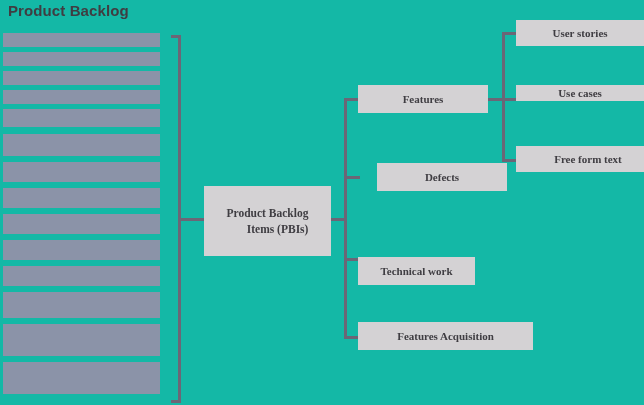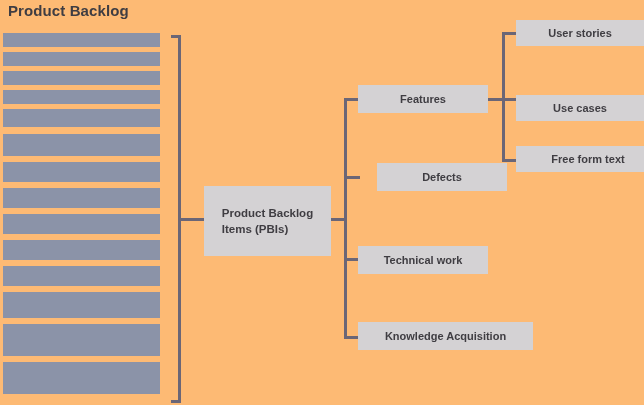--- a/index.html
+++ b/index.html
@@ -7,21 +7,21 @@
     padding: 0;
     background: #ffffff;
   }
   body {
     font-family: "Liberation Sans", sans-serif;
   }
   #canvas {
     position: relative;
     width: 644px;
     height: 405px;
-    background: #fdba74;
+    background: #14b8a6;
     overflow: hidden;
   }
 
   
   .page-title {
     position: absolute;
     left: 8px;
     top: 0px;
     font-size: 15px;
     font-weight: bold;
@@ -64,26 +64,27 @@
   }
 
   
   .node {
     position: absolute;
     background: #d4d2d4;
     color: #3f3d42;
     display: flex;
     align-items: center;
     justify-content: center;
-    text-align: left;
+    text-align: right;
     font-size: 11px;
     font-weight: bold;
     line-height: 15px;
     box-sizing: border-box;
     padding: 2px 4px;
+    font-family: Liberation Serif, serif;
   }
   .node.root {
     font-size: 11.5px;
     line-height: 16px;
   }
 </style>
 </head>
 <body>
 
 <div id="canvas">
@@ -130,38 +131,38 @@
     <div class="conn-h" style="left:344px;top:258px;width:16px;"></div>
     <div class="conn-h" style="left:344px;top:336px;width:16px;"></div>
   </div>
 
   <div class="node" style="left:358px;top:85px;width:130px;height:28px;">
     <span>Features</span>
   </div>
   <div class="node" style="left:377px;top:163px;width:130px;height:28px;">
     <span>Defects</span>
   </div>
-  <div class="node" style="left:358px;top:246px;width:130px;height:28px;">
+  <div class="node" style="left:358px;top:257px;width:117px;height:28px;">
     <span>Technical work</span>
   </div>
   <div class="node" style="left:358px;top:322px;width:175px;height:28px;">
-    <span>Knowledge Acquisition</span>
+    <span>Features Acquisition</span>
   </div>
 
   <div>
     <div class="conn-h" style="left:488px;top:98px;width:17px;"></div>
     <div class="conn-v" style="left:502px;top:32px;height:130px;"></div>
     <div class="conn-h" style="left:502px;top:32px;width:16px;"></div>
     <div class="conn-h" style="left:502px;top:98px;width:16px;"></div>
     <div class="conn-h" style="left:502px;top:159px;width:16px;"></div>
   </div>
 
   <div class="node" style="left:516px;top:20px;width:128px;height:26px;">
     <span>User stories</span>
   </div>
-  <div class="node" style="left:516px;top:85px;width:128px;height:26px;margin-top:10px;">
+  <div class="node" style="left:516px;top:85px;width:128px;height:16px;">
     <span>Use cases</span>
   </div>
   <div class="node" style="left:516px;top:146px;width:144px;height:26px;">
     <span>Free form text</span>
   </div>
 
 </div>
 
 </body></html>

